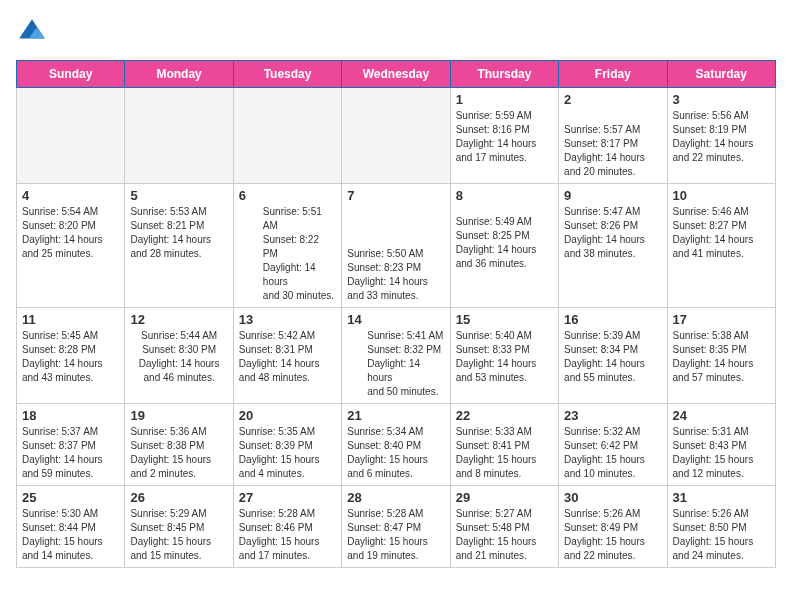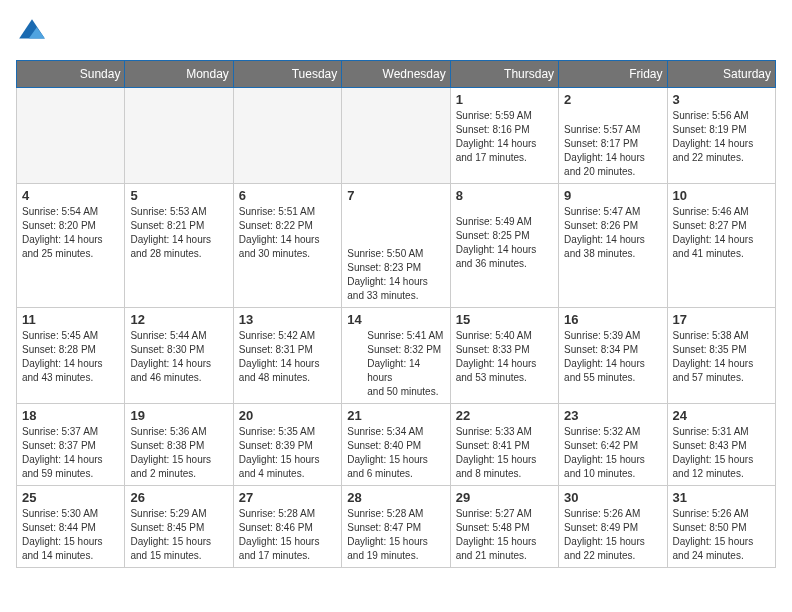--- a/index.html
+++ b/index.html
@@ -41,26 +41,26 @@
     .subtitle {
       font-size: 14px;
       color: #555;
     }
     .calendar {
       width: 100%;
       border-collapse: collapse;
       font-size: 11px;
     }
     .calendar th {
-      background: #737373;
+      background: #ec4899;
       color: #fff;
       padding: 6px 4px;
-      text-align: right;
+      text-align: center;
       font-size: 12px;
-      font-weight: normal;
+      font-weight: bold;
       border: 1px solid #1a6ab1;
     }
     .calendar td {
       border: 1px solid #ccc;
       vertical-align: top;
       padding: 4px 5px;
       width: 108px;
       min-height: 80px;
       height: 80px;
       background: #fff;
@@ -156,21 +156,21 @@
         </td>
         <td>
           <div class="day-num">5</div>
           <div class="day-info" style="white-space: pre-line;">Sunrise: 5:53 AM
 Sunset: 8:21 PM
 Daylight: 14 hours
 and 28 minutes.</div>
         </td>
         <td>
           <div class="day-num">6</div>
-          <div class="day-info" style="white-space: pre-line;">Sunrise: 5:51 AM
+          <div class="day-info" style="white-space: pre-line; margin-left: 24px;">Sunrise: 5:51 AM
 Sunset: 8:22 PM
 Daylight: 14 hours
 and 30 minutes.</div>
         </td>
         <td>
           <div class="day-num">7</div>
           <div class="day-info" style="white-space: pre-line; margin-top: 44px;">Sunrise: 5:50 AM
 Sunset: 8:23 PM
 Daylight: 14 hours
 and 33 minutes.</div>
@@ -200,21 +200,21 @@
       <tr>
         <td>
           <div class="day-num">11</div>
           <div class="day-info" style="white-space: pre-line;">Sunrise: 5:45 AM
 Sunset: 8:28 PM
 Daylight: 14 hours
 and 43 minutes.</div>
         </td>
         <td>
           <div class="day-num">12</div>
-          <div class="day-info" style="white-space: pre-line;">Sunrise: 5:44 AM
+          <div class="day-info" style="white-space: pre-line; text-align: center;">Sunrise: 5:44 AM
 Sunset: 8:30 PM
 Daylight: 14 hours
 and 46 minutes.</div>
         </td>
         <td>
           <div class="day-num">13</div>
           <div class="day-info" style="white-space: pre-line;">Sunrise: 5:42 AM
 Sunset: 8:31 PM
 Daylight: 14 hours
 and 48 minutes.</div>

